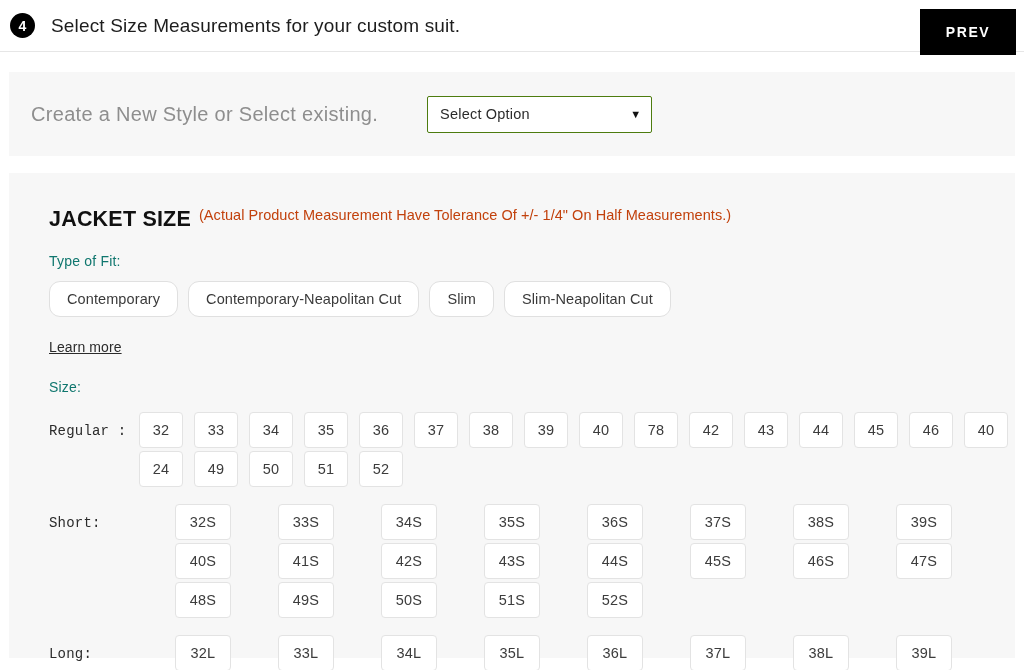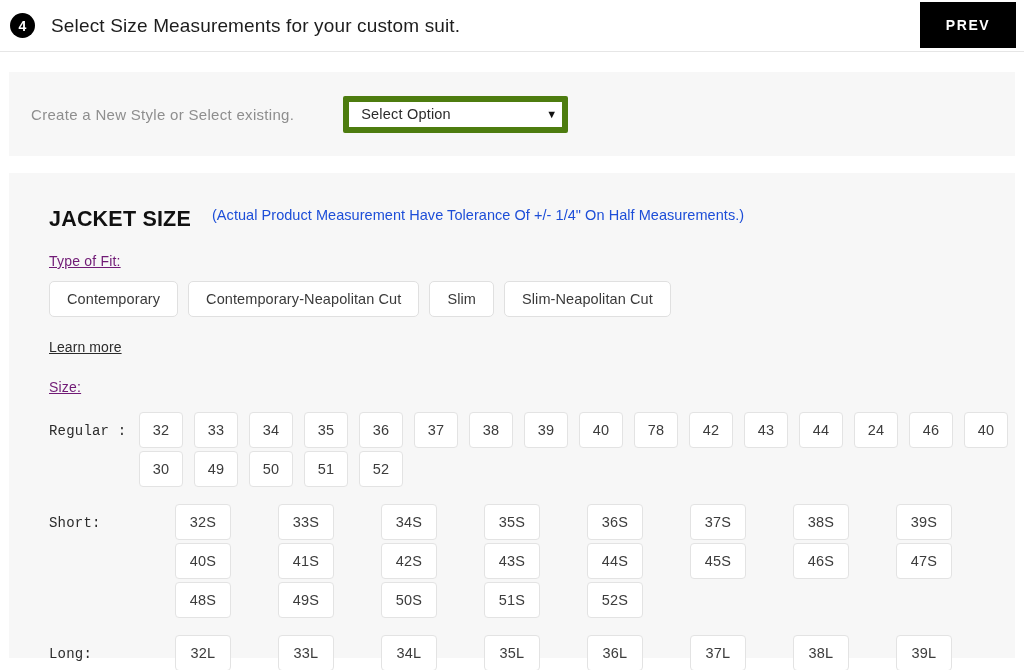--- a/index.html
+++ b/index.html
@@ -42,21 +42,21 @@
     margin-left: 16px;
     font-size: 19px;
     color: #1d1d1d;
     letter-spacing: 0.15px;
     font-weight: 400;
     white-space: nowrap;
   }
   .nav-buttons {
     position: absolute;
     right: 8px;
-    top: 2px;
+    top: 9px;
     display: flex;
     gap: 8px;
   }
   .nav-btn {
     background: #000000;
     color: #ffffff;
     border: none;
     width: 96px;
     height: 46px;
     font-size: 14px;
@@ -76,34 +76,34 @@
     width: 1006px;
   }
   .style-panel {
     margin-top: 20px;
     height: 84px;
     display: flex;
     align-items: center;
     padding-left: 22px;
   }
   .style-label {
-    font-size: 15px;
+    font-size: 20px;
     color: #8e8e8e;
     letter-spacing: 0.3px;
     white-space: nowrap;
   }
   .select-wrap {
     position: relative;
     margin-left: 49px;
   }
   .style-select {
     width: 225px;
     height: 37px;
     background: #ffffff;
-    border: 6px solid #4d7c0f;
+    border: 1px solid #4d7c0f;
     border-radius: 2px;
     font-size: 14.5px;
     color: #2b2b2b;
     letter-spacing: 0.2px;
     font-family: "Liberation Sans", sans-serif;
     padding: 0 30px 0 12px;
     display: flex;
     align-items: center;
     cursor: pointer;
   }
@@ -129,43 +129,42 @@
     align-items: flex-start;
     margin-bottom: 0;
   }
   .jacket-title {
     font-size: 21.5px;
     font-weight: bold;
     color: #111111;
     letter-spacing: 0.2px;
   }
   .jacket-note {
-    margin-left: 21px;
+    margin-left: 8px;
     font-size: 14.5px;
-    color: #1d4ed8;
+    color: #c2410c;
     letter-spacing: 0.05px;
   }
 
   .sub-label {
     font-size: 14px;
-    color: #701a75;
-    letter-spacing: 0.2px;
-    text-decoration: underline;
+    color: #0f766e;
+    letter-spacing: 0.2px;
   }
   .type-of-fit { margin-top: 21px; }
 
   .fit-row {
     display: flex;
     gap: 10px;
     margin-top: 12px;
   }
   .fit-btn {
     background: #ffffff;
     border: 1px solid #e0e0e0;
-    border-radius: 5px;
+    border-radius: 11px;
     height: 36px;
     padding: 16px 17px;
     font-size: 14.5px;
     color: #3a3a3a;
     letter-spacing: 0.1px;
     font-family: "Liberation Sans", sans-serif;
     display: flex;
     align-items: center;
     justify-content: center;
     cursor: pointer;
@@ -271,24 +270,24 @@
           <button class="chip">35</button>
           <button class="chip">36</button>
           <button class="chip">37</button>
           <button class="chip">38</button>
           <button class="chip">39</button>
           <button class="chip">40</button>
           <button class="chip">78</button>
           <button class="chip">42</button>
           <button class="chip">43</button>
           <button class="chip">44</button>
-          <button class="chip">24</button>
+          <button class="chip">45</button>
           <button class="chip">46</button>
           <button class="chip">40</button>
-          <button class="chip">30</button>
+          <button class="chip">24</button>
           <button class="chip">49</button>
           <button class="chip">50</button>
           <button class="chip">51</button>
           <button class="chip">52</button>
         </div>
       </div>
       <div class="size-group">
         <div class="group-label">Short:</div>
         <div class="chips">
           <button class="chip wide">32S</button>

